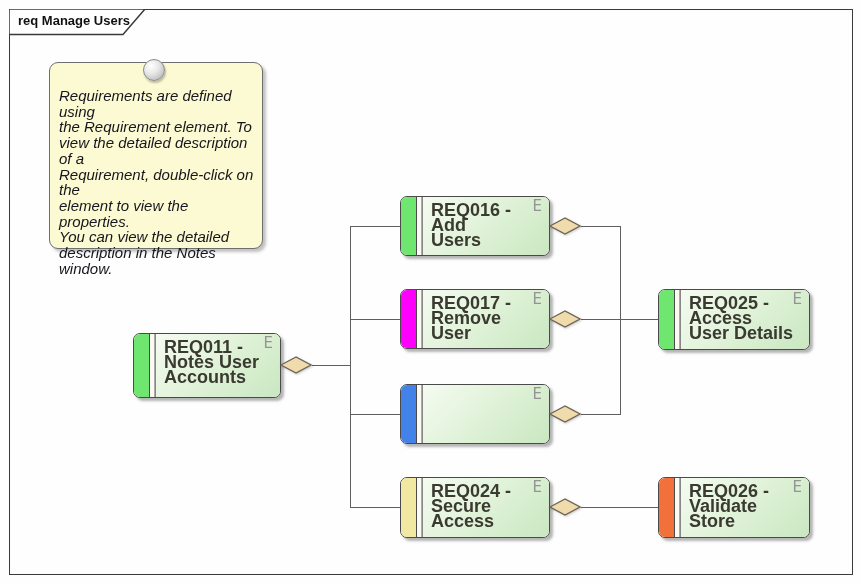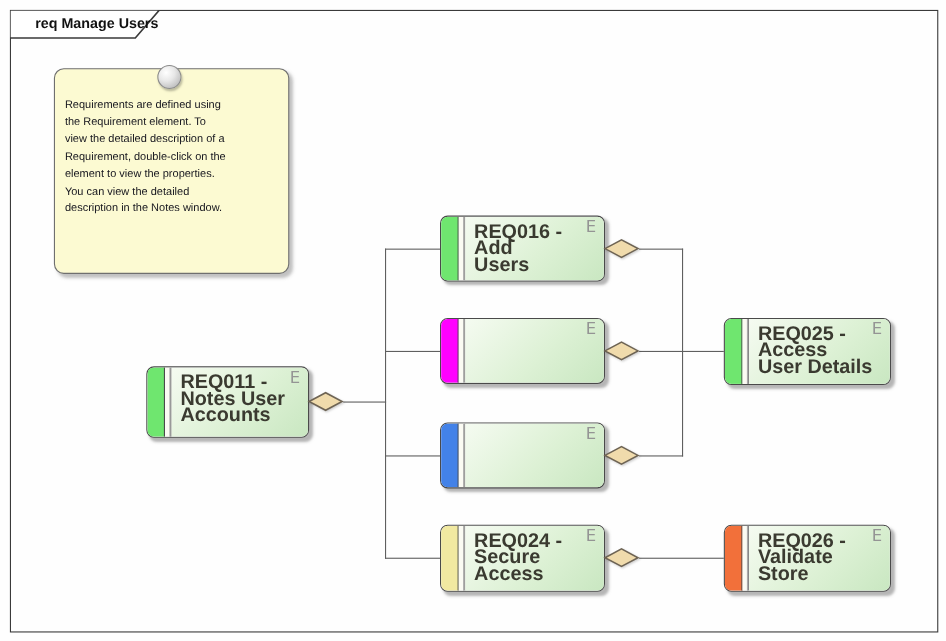--- a/index.html
+++ b/index.html
@@ -7,37 +7,37 @@
   .canvas {
     position:relative; width:860px; height:583px; background:#fefefe;
     font-family:"Liberation Sans", sans-serif; overflow:hidden;
   }
   .frame {
     position:absolute; left:9px; top:9px; width:844px; height:566px;
     border:1.5px solid var(--frame-border,#3a3a3a); background:transparent;
   }
   .tab { position:absolute; left:9px; top:9px; width:150px; height:30px; }
   .tab-title {
-    position:absolute; left:32px; top:13px; font-size:13px; font-weight:bold;
+    position:absolute; left:18px; top:13px; font-size:13px; font-weight:bold;
     color:#111; white-space:nowrap;
   }
   
   .note {
     position:absolute; left:49px; top:62px; width:214px; height:187px;
     background:var(--note-bg,#FCFAD2); border:1.4px solid var(--note-border,#6f6f6f);
     border-radius:9px; box-shadow:3px 3px 3px rgba(120,120,120,0.45);
   }
   .note-pin {
     position:absolute; left:93px; top:-4px; width:22px; height:22px; border-radius:50%;
     background:radial-gradient(circle at 35% 30%, #ffffff 0%, #e8e8e8 40%, #aaaaaa 100%);
     border:1.5px solid #8a8a8a; box-shadow:1px 2px 2px rgba(0,0,0,0.25);
   }
   .note-text {
     position:absolute; left:9px; top:25px; width:198px;
-    font-size:10px; color:var(--note-text,#15151d);
+    font-size:15px; font-style:italic; color:var(--note-text,#15151d);
     line-height:15.7px; white-space:pre-line;
   }
   
   .node {
     position:absolute; display:flex; background:#fff;
     border:1.5px solid var(--node-border,#4a4a4a); border-radius:7px;
     box-shadow:3px 3px 2.5px rgba(110,110,110,0.5); overflow:hidden;
   }
   .node .bar { width:16px; border-right:1.5px solid var(--node-border,#4a4a4a); flex:0 0 auto; }
   .node .gap {
@@ -116,20 +116,22 @@
       <div class="label">REQ016 - Add
 Users</div>
     </div>
   </div>
 
   <div class="node" style="left:400px;top:289px;width:150px;height:60px">
     <div class="bar" style="background: rgb(255, 0, 255);"></div>
     <div class="gap"></div>
     <div class="body">
       <span class="badge">E</span>
+      <div class="label">REQ017 -
+Remove User</div>
     </div>
   </div>
 
   <div class="node" style="left:400px;top:384px;width:150px;height:60px">
     <div class="bar" style="background: rgb(67, 130, 232);"></div>
     <div class="gap"></div>
     <div class="body">
       <span class="badge">E</span>
     </div>
   </div>

